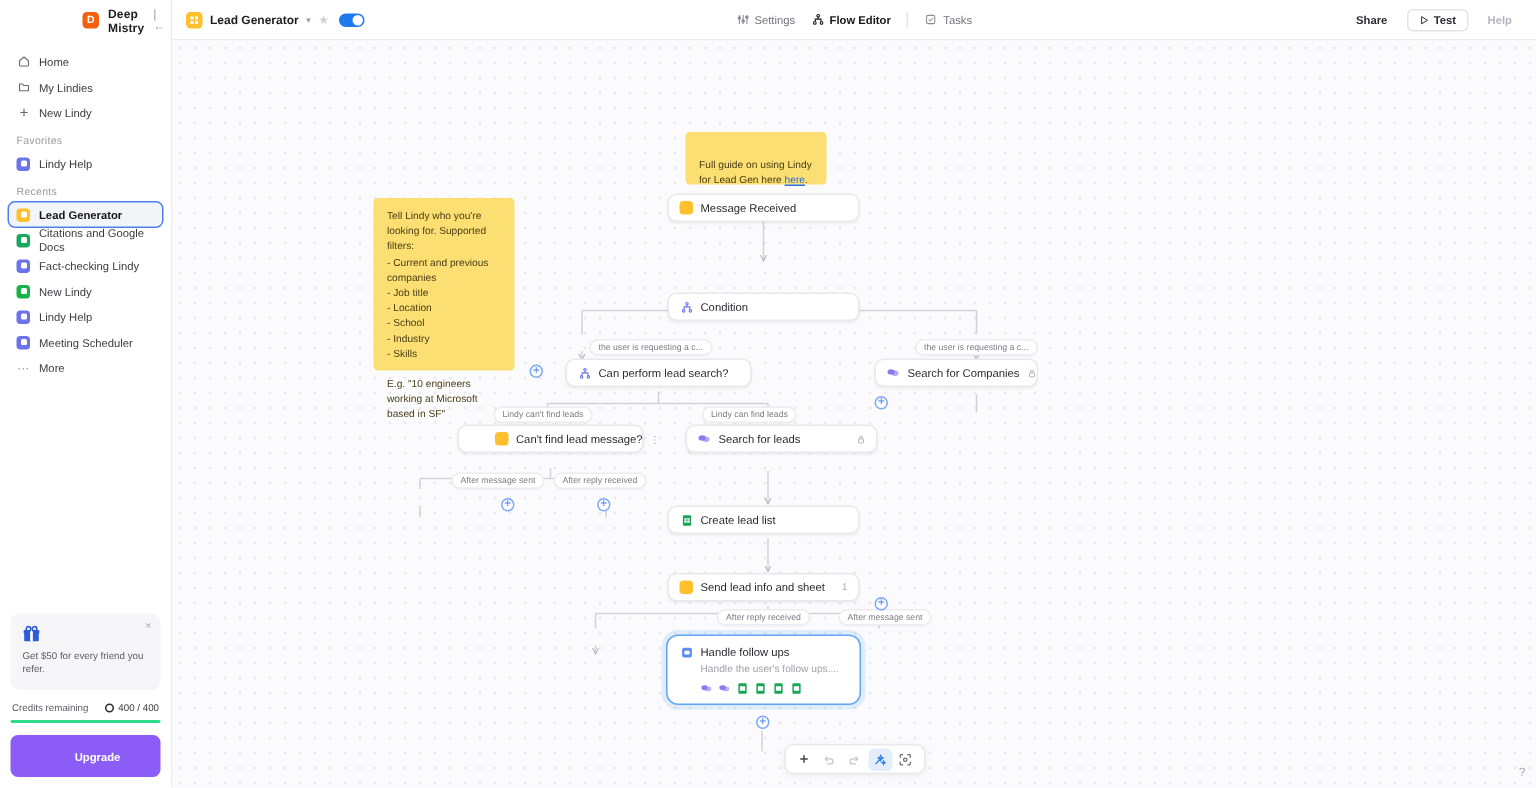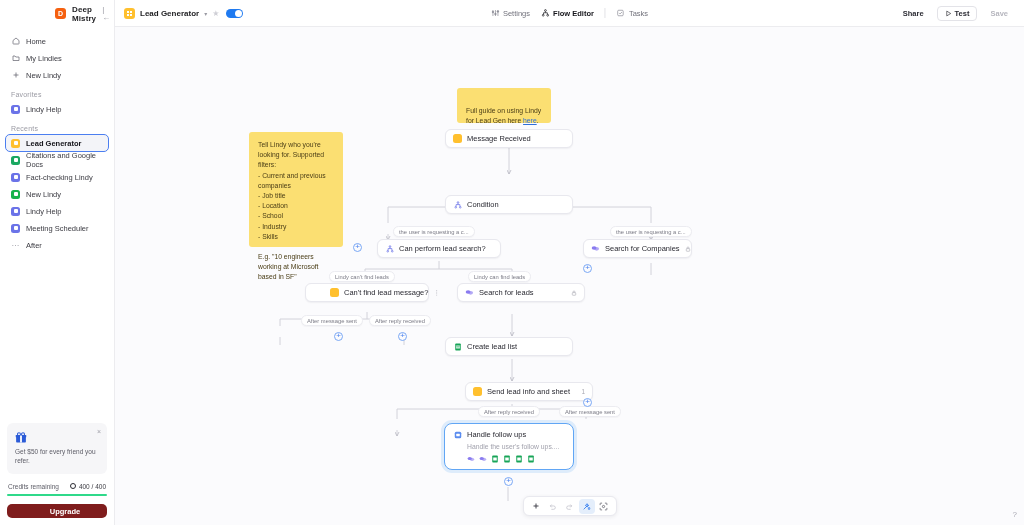--- a/index.html
+++ b/index.html
@@ -64,22 +64,22 @@
   .gift { width: 12px; height: 12px; margin-bottom: 5px; }
   .promo-text { font-size: 6.5px; color: #5c5c66; line-height: 1.45; }
   .credits-row {
     display: flex; align-items: center; justify-content: space-between;
     font-size: 6.5px; color: #5c5c66; margin-top: 9px; padding: 0 1px;
   }
   .credits-val { display: flex; align-items: center; gap: 3px; color: #3b3b42; }
   .coin { width: 6px; height: 6px; border-radius: 50%; border: 1.2px solid #2b2b33; display:block;}
   .credit-bar { height: 2.5px; background: #2fd98a; border-radius: 2px; margin-top: 4px; }
   .upgrade-btn {
-    margin-top: 8px; height: 14px; border-radius: 5px;
-    background: #7f1d1d; color: #fff; font-size: 7.5px; font-weight: 600;
+    margin-top: 8px; height: 28px; border-radius: 5px;
+    background: #8b5cf6; color: #fff; font-size: 7.5px; font-weight: 600;
     display: flex; align-items: center; justify-content: center;
     border: none; width: 100%; font-family: inherit; cursor: pointer; padding-left: 16px;
   }
 
   
   .main { flex: 1; display: flex; flex-direction: column; position: relative; min-width: 0; }
   .topbar {
     height: 27px; background: #fff; border-bottom: 1px solid #ececef;
     display: flex; align-items: center; padding: 0 8px 0 9px; position: relative;
     flex: none;
@@ -277,21 +277,21 @@
         <span>Lindy Help</span>
       </div>
       <div class="sb-item">
         <span class="sq" style="background:#6b73e8">
             <i></i>
           </span>
         <span>Meeting Scheduler</span>
       </div>
       <div class="sb-item">
         <span class="ic" style="color:#9a9aa3;font-size:8px;">···</span>
-        <span>After</span>
+        <span>More</span>
       </div>
     </div>
 
     <div class="promo-wrap">
       <div class="promo">
         <div class="promo-x">×</div>
         <div class="gift">
           <svg width="12" height="12" viewBox="0 0 16 16" fill="#2b5bd7">
             <rect x="1.5" y="6" width="13" height="8" rx="1"></rect>
             <rect x="1" y="4" width="14" height="3" rx="0.8"></rect>
@@ -364,21 +364,21 @@
       </div>
 
       <div class="right-actions">
         <button class="btn-plain">Share</button>
         <button class="btn-plain btn-out">
           <svg width="7" height="7" viewBox="0 0 16 16" fill="none" stroke="#2b2b33" stroke-width="1.5">
               <path d="M4 2.5l9 5.5-9 5.5z"></path>
             </svg>
           <span>Test</span>
         </button>
-        <button class="btn-plain btn-dis">Save</button>
+        <button class="btn-plain btn-dis">Help</button>
       </div>
     </div>
 
     <div class="canvas">
 
       <svg class="wire">
         <g stroke="#d2d2da" stroke-width="1" fill="none">
 
           <path d="M394 121 L394 147" marker-end="url(#ah)"></path>
 
@@ -510,21 +510,21 @@
         <span class="nic">
           <svg width="8" height="8" viewBox="0 0 16 16">
               <rect x="2.5" y="1" width="11" height="14" rx="1.5" fill="#18a558"></rect>
               <rect x="4.5" y="5" width="7" height="6" fill="#fff"></rect>
               <path d="M4.5 7.5h7M8 5v6" stroke="#18a558" stroke-width="0.9"></path>
             </svg>
         </span>
         <span class="nlabel">Create lead list</span>
       </div>
 
-      <div class="node" style="left:330px; top:355px; width:128px;margin-left:20px;">
+      <div class="node" style="left:330px; top:355px; width:128px;">
         <span class="nic nic-sq" style="background:#ffc02e"></span>
         <span class="nlabel">Send lead info and sheet</span>
         <span class="badge">1</span>
       </div>
 
       <div class="sel-node" style="left:329px; top:396px; width:130px;">
         <div class="sel-head">
           <span class="nic">
             <svg width="8" height="8" viewBox="0 0 16 16">
                 <rect x="1.5" y="1.5" width="13" height="13" rx="3" fill="#5b8def"></rect>

